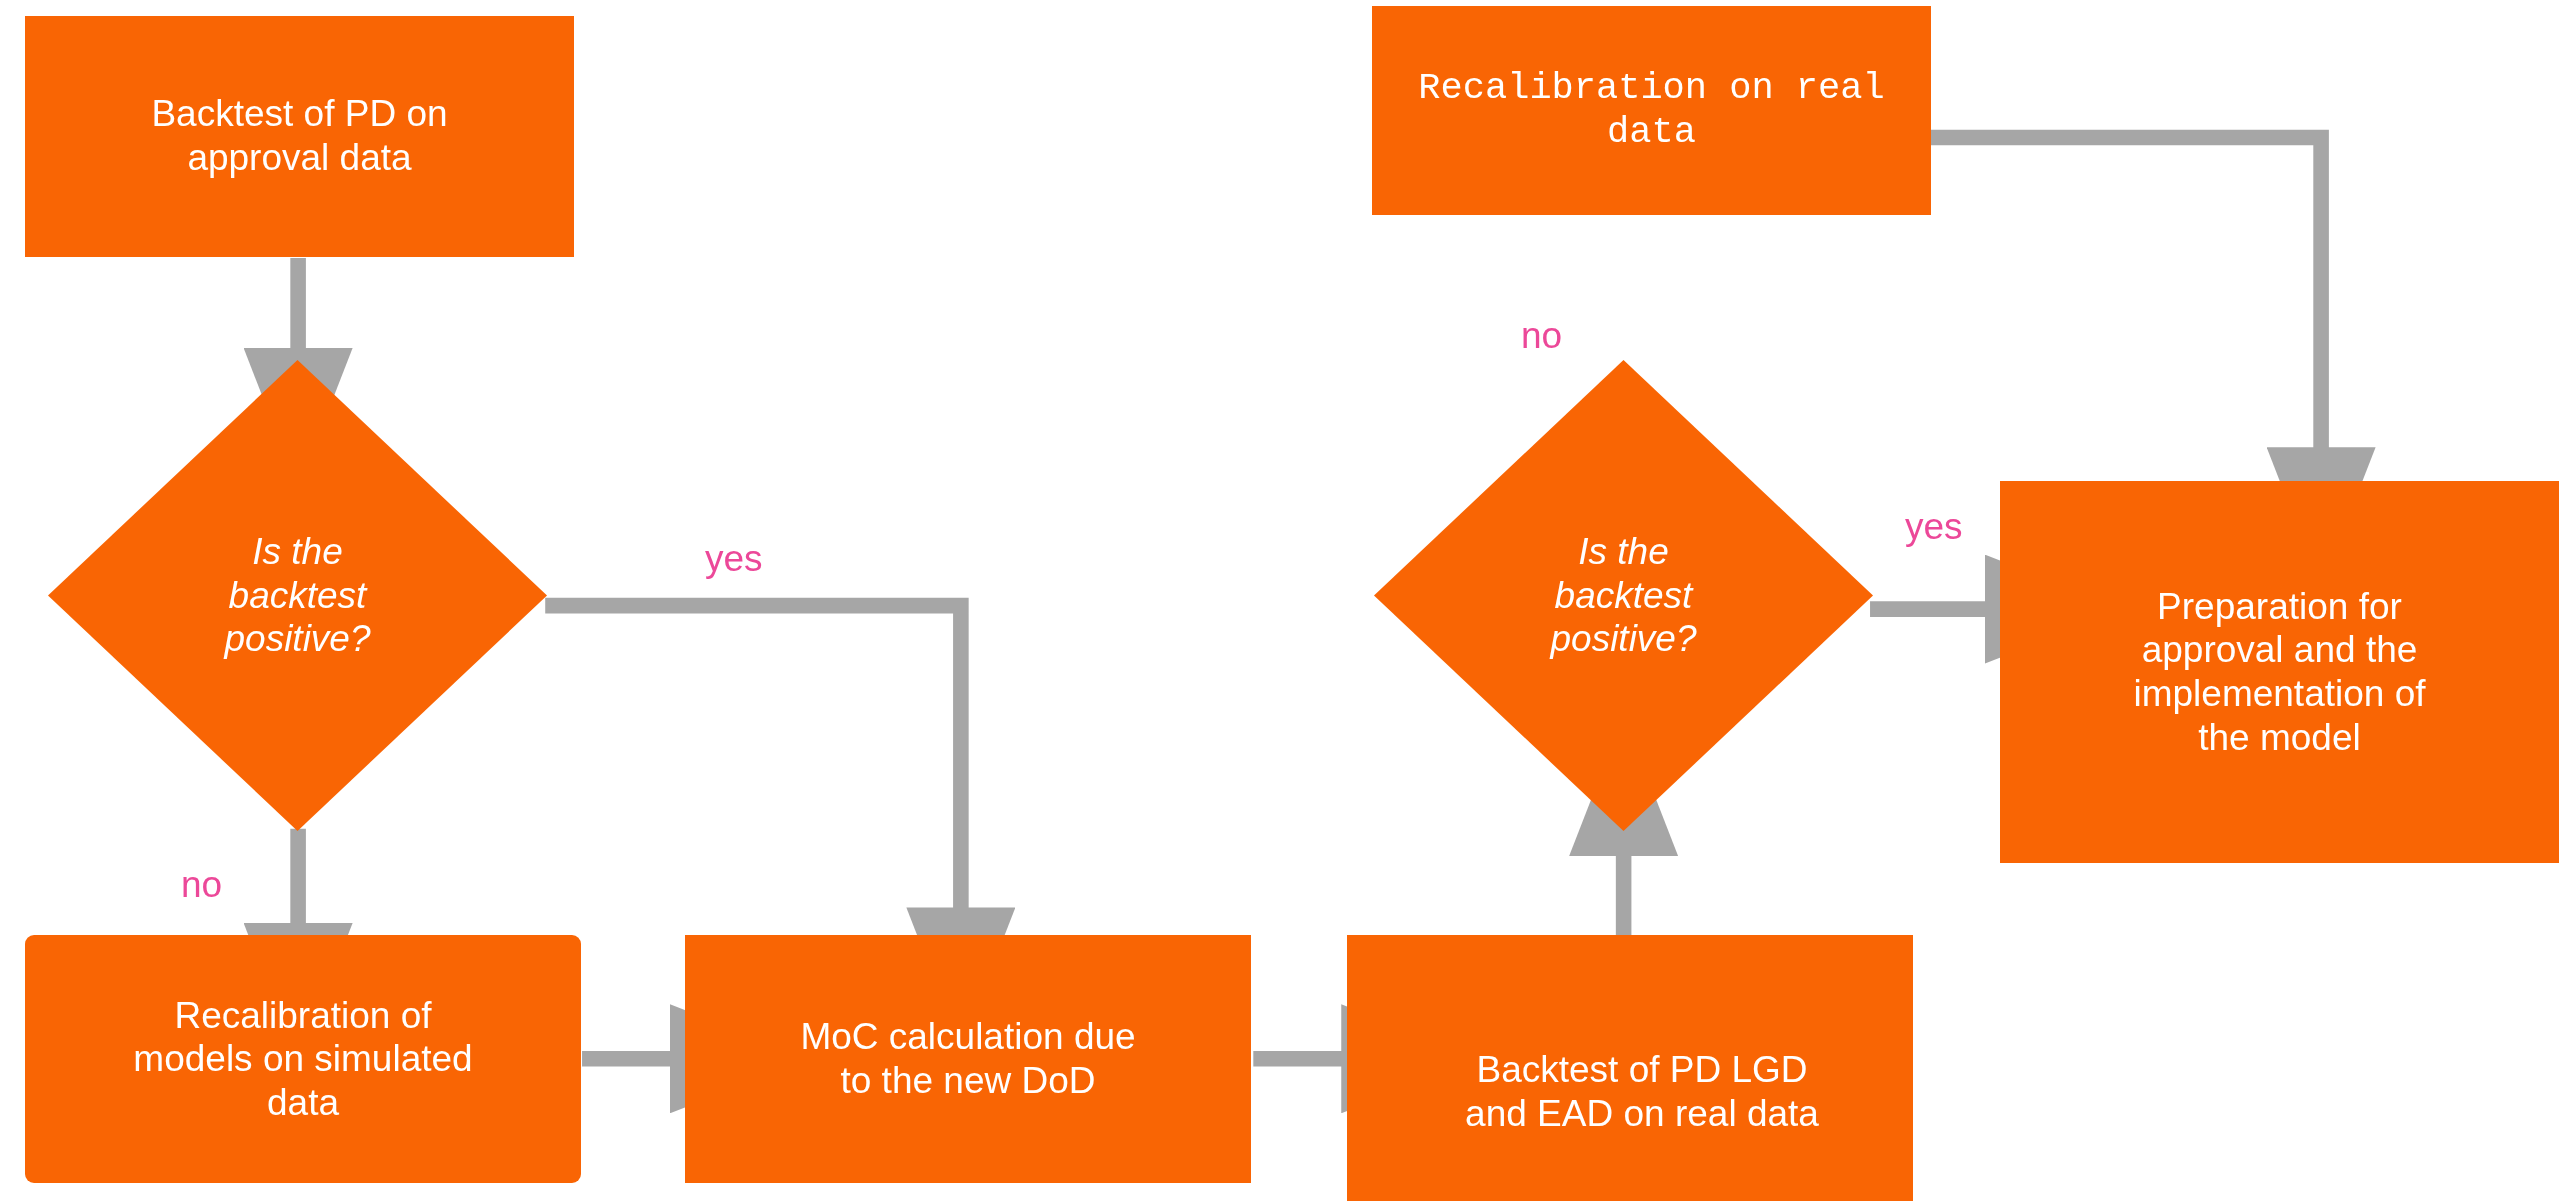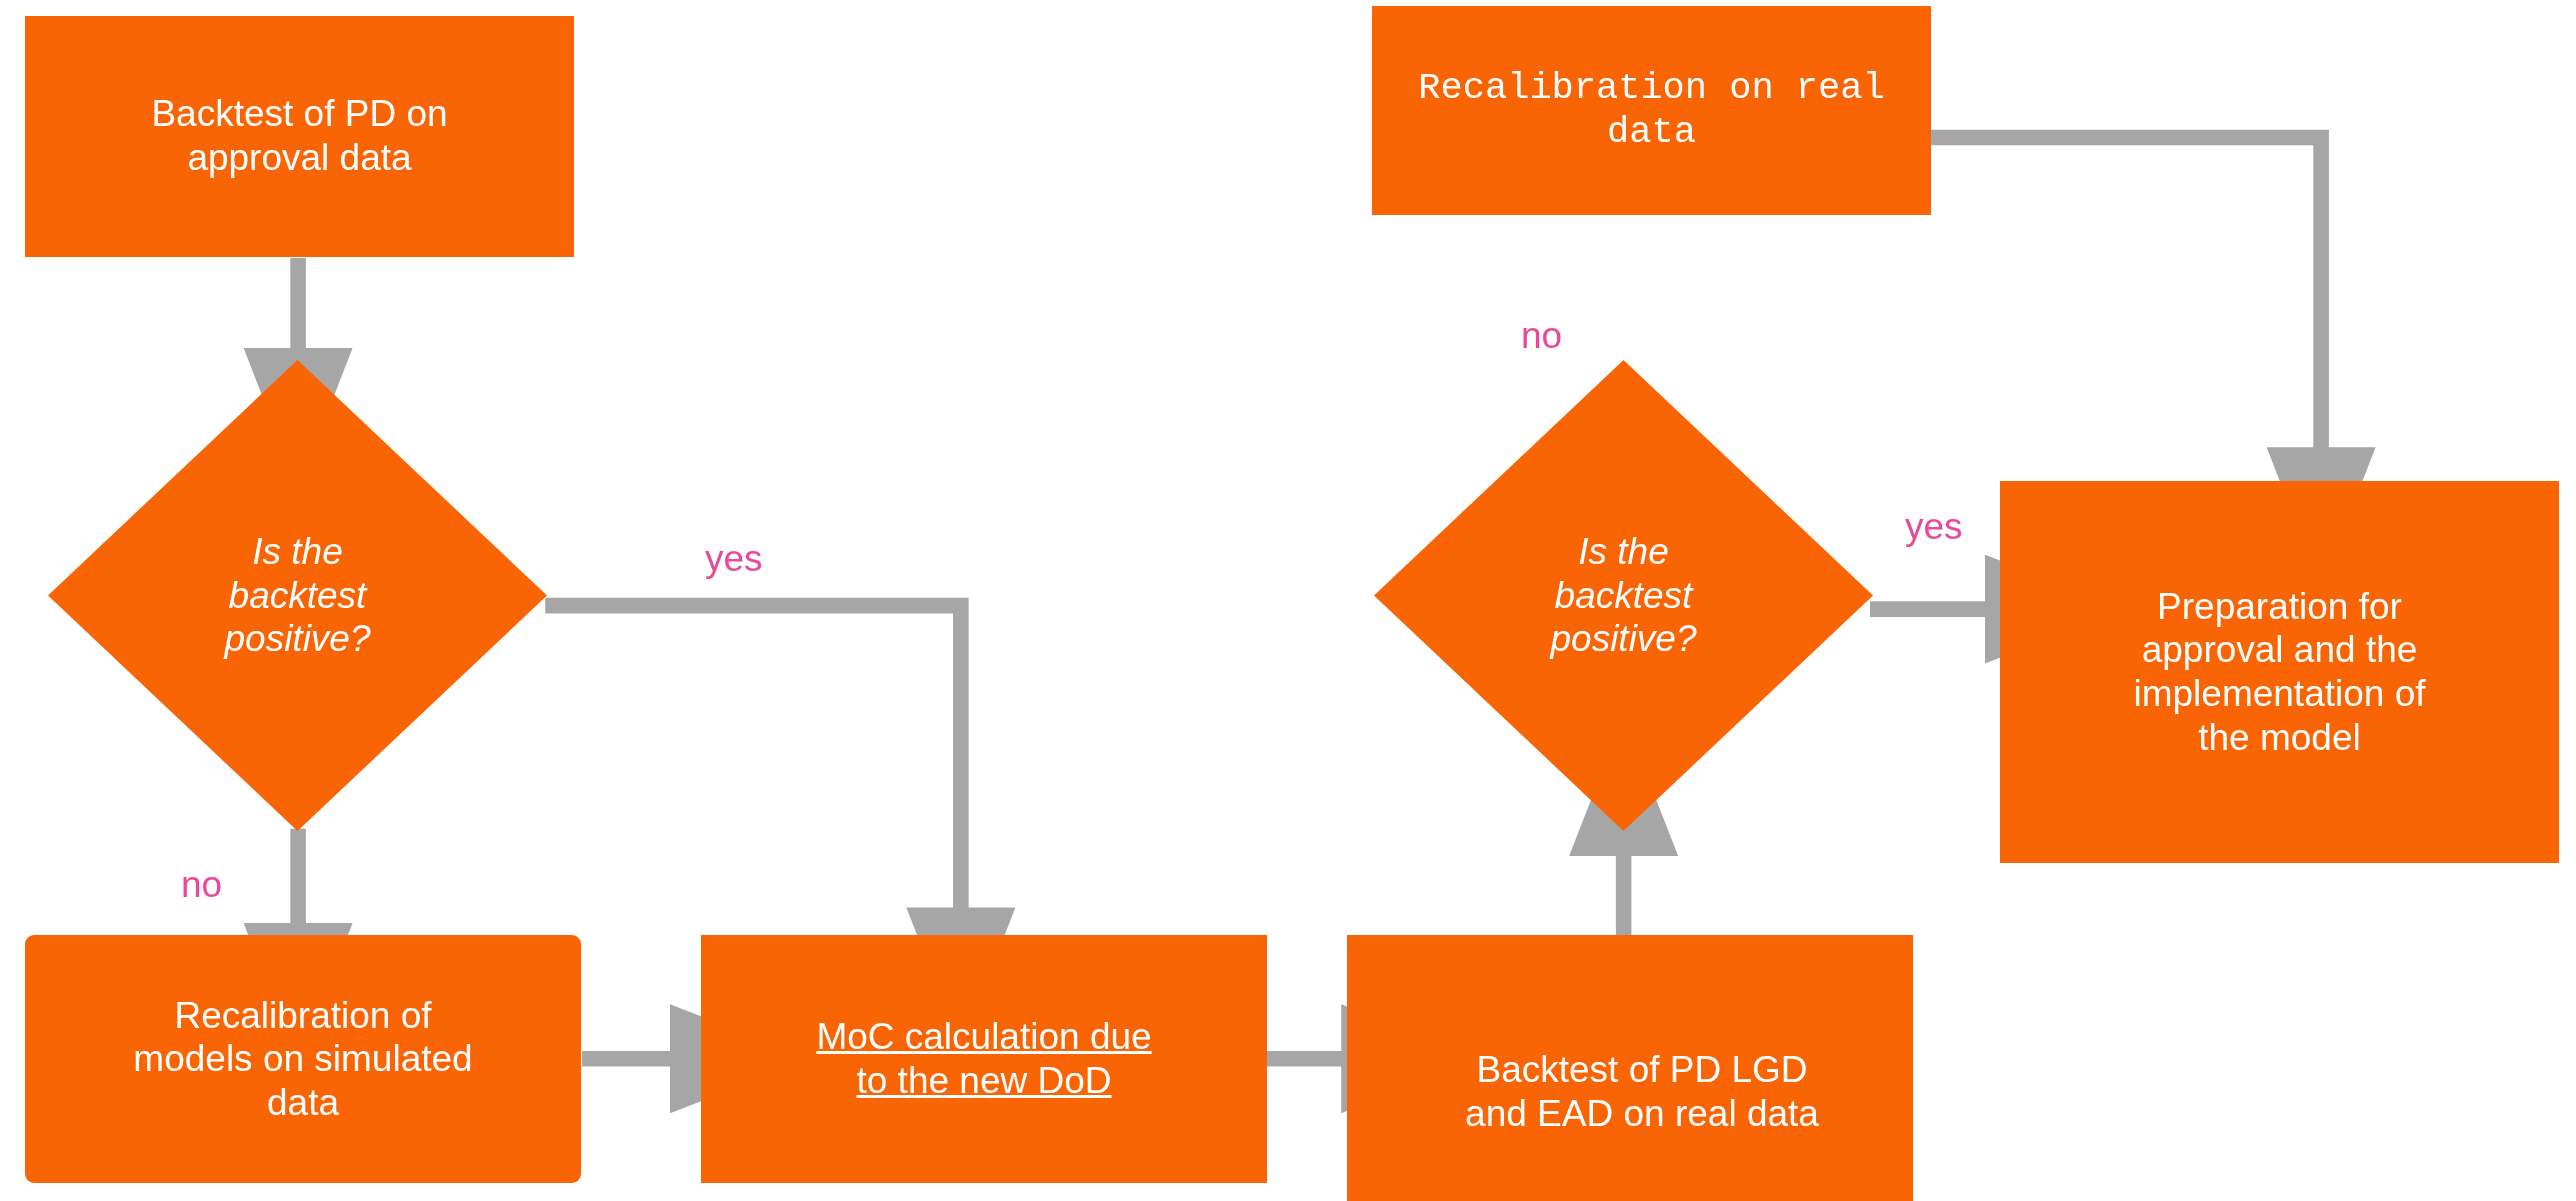--- a/index.html
+++ b/index.html
@@ -120,21 +120,21 @@
 backtest
 positive?</span>
   </div>
 
   <div class="node process" style="left:25px; top:935px; width:556px; height:248px; font-size:37px;border-radius:9px;">
     <span>Recalibration of
 models on simulated
 data</span>
   </div>
 
-  <div class="node process" style="left:701px; top:935px; width:566px; height:248px; font-size:37px;text-decoration:underline;">
+  <div class="node process" style="left:685px; top:935px; width:566px; height:248px; font-size:37px;">
     <span>MoC calculation due
 to the new DoD</span>
   </div>
 
   <div class="node process" style="left:1347px; top:935px; width:566px; height:313px; font-size:37px;padding-left:24px;">
     <span>Backtest of PD LGD
 and EAD on real data</span>
   </div>
 
   <div class="node decision" style="left:1374px; top:360px; width:499px; height:471px; font-size:37px;">

